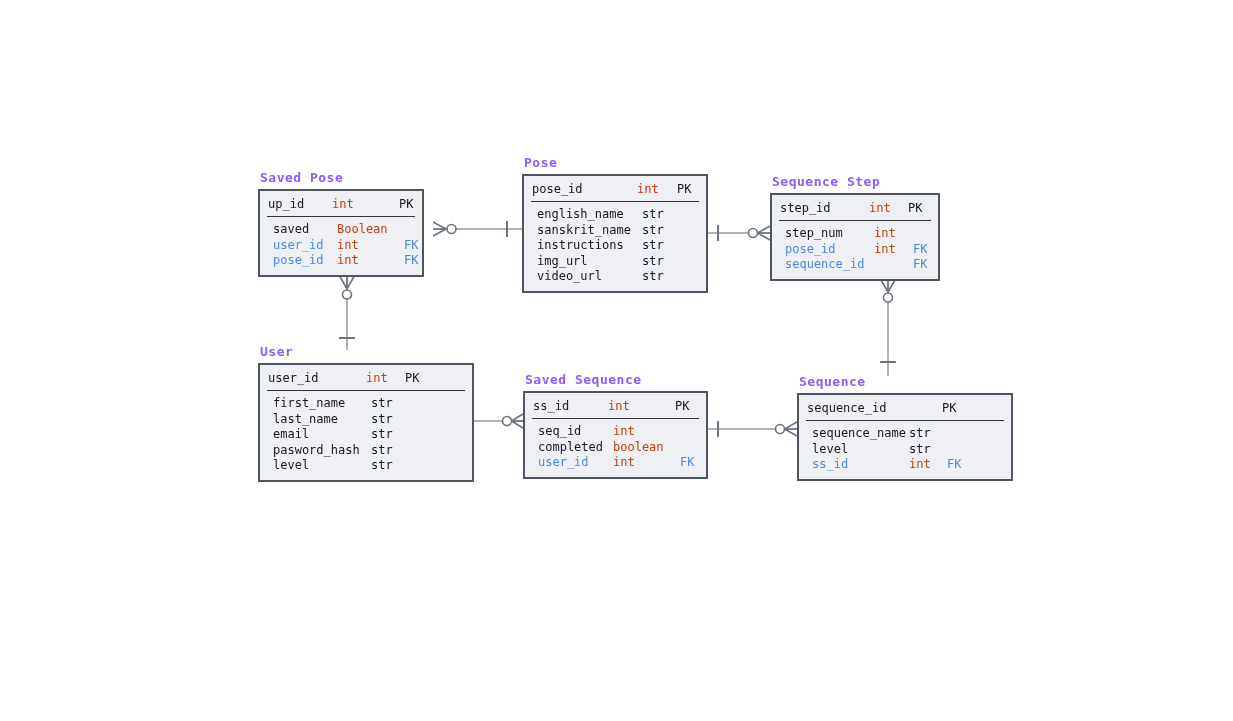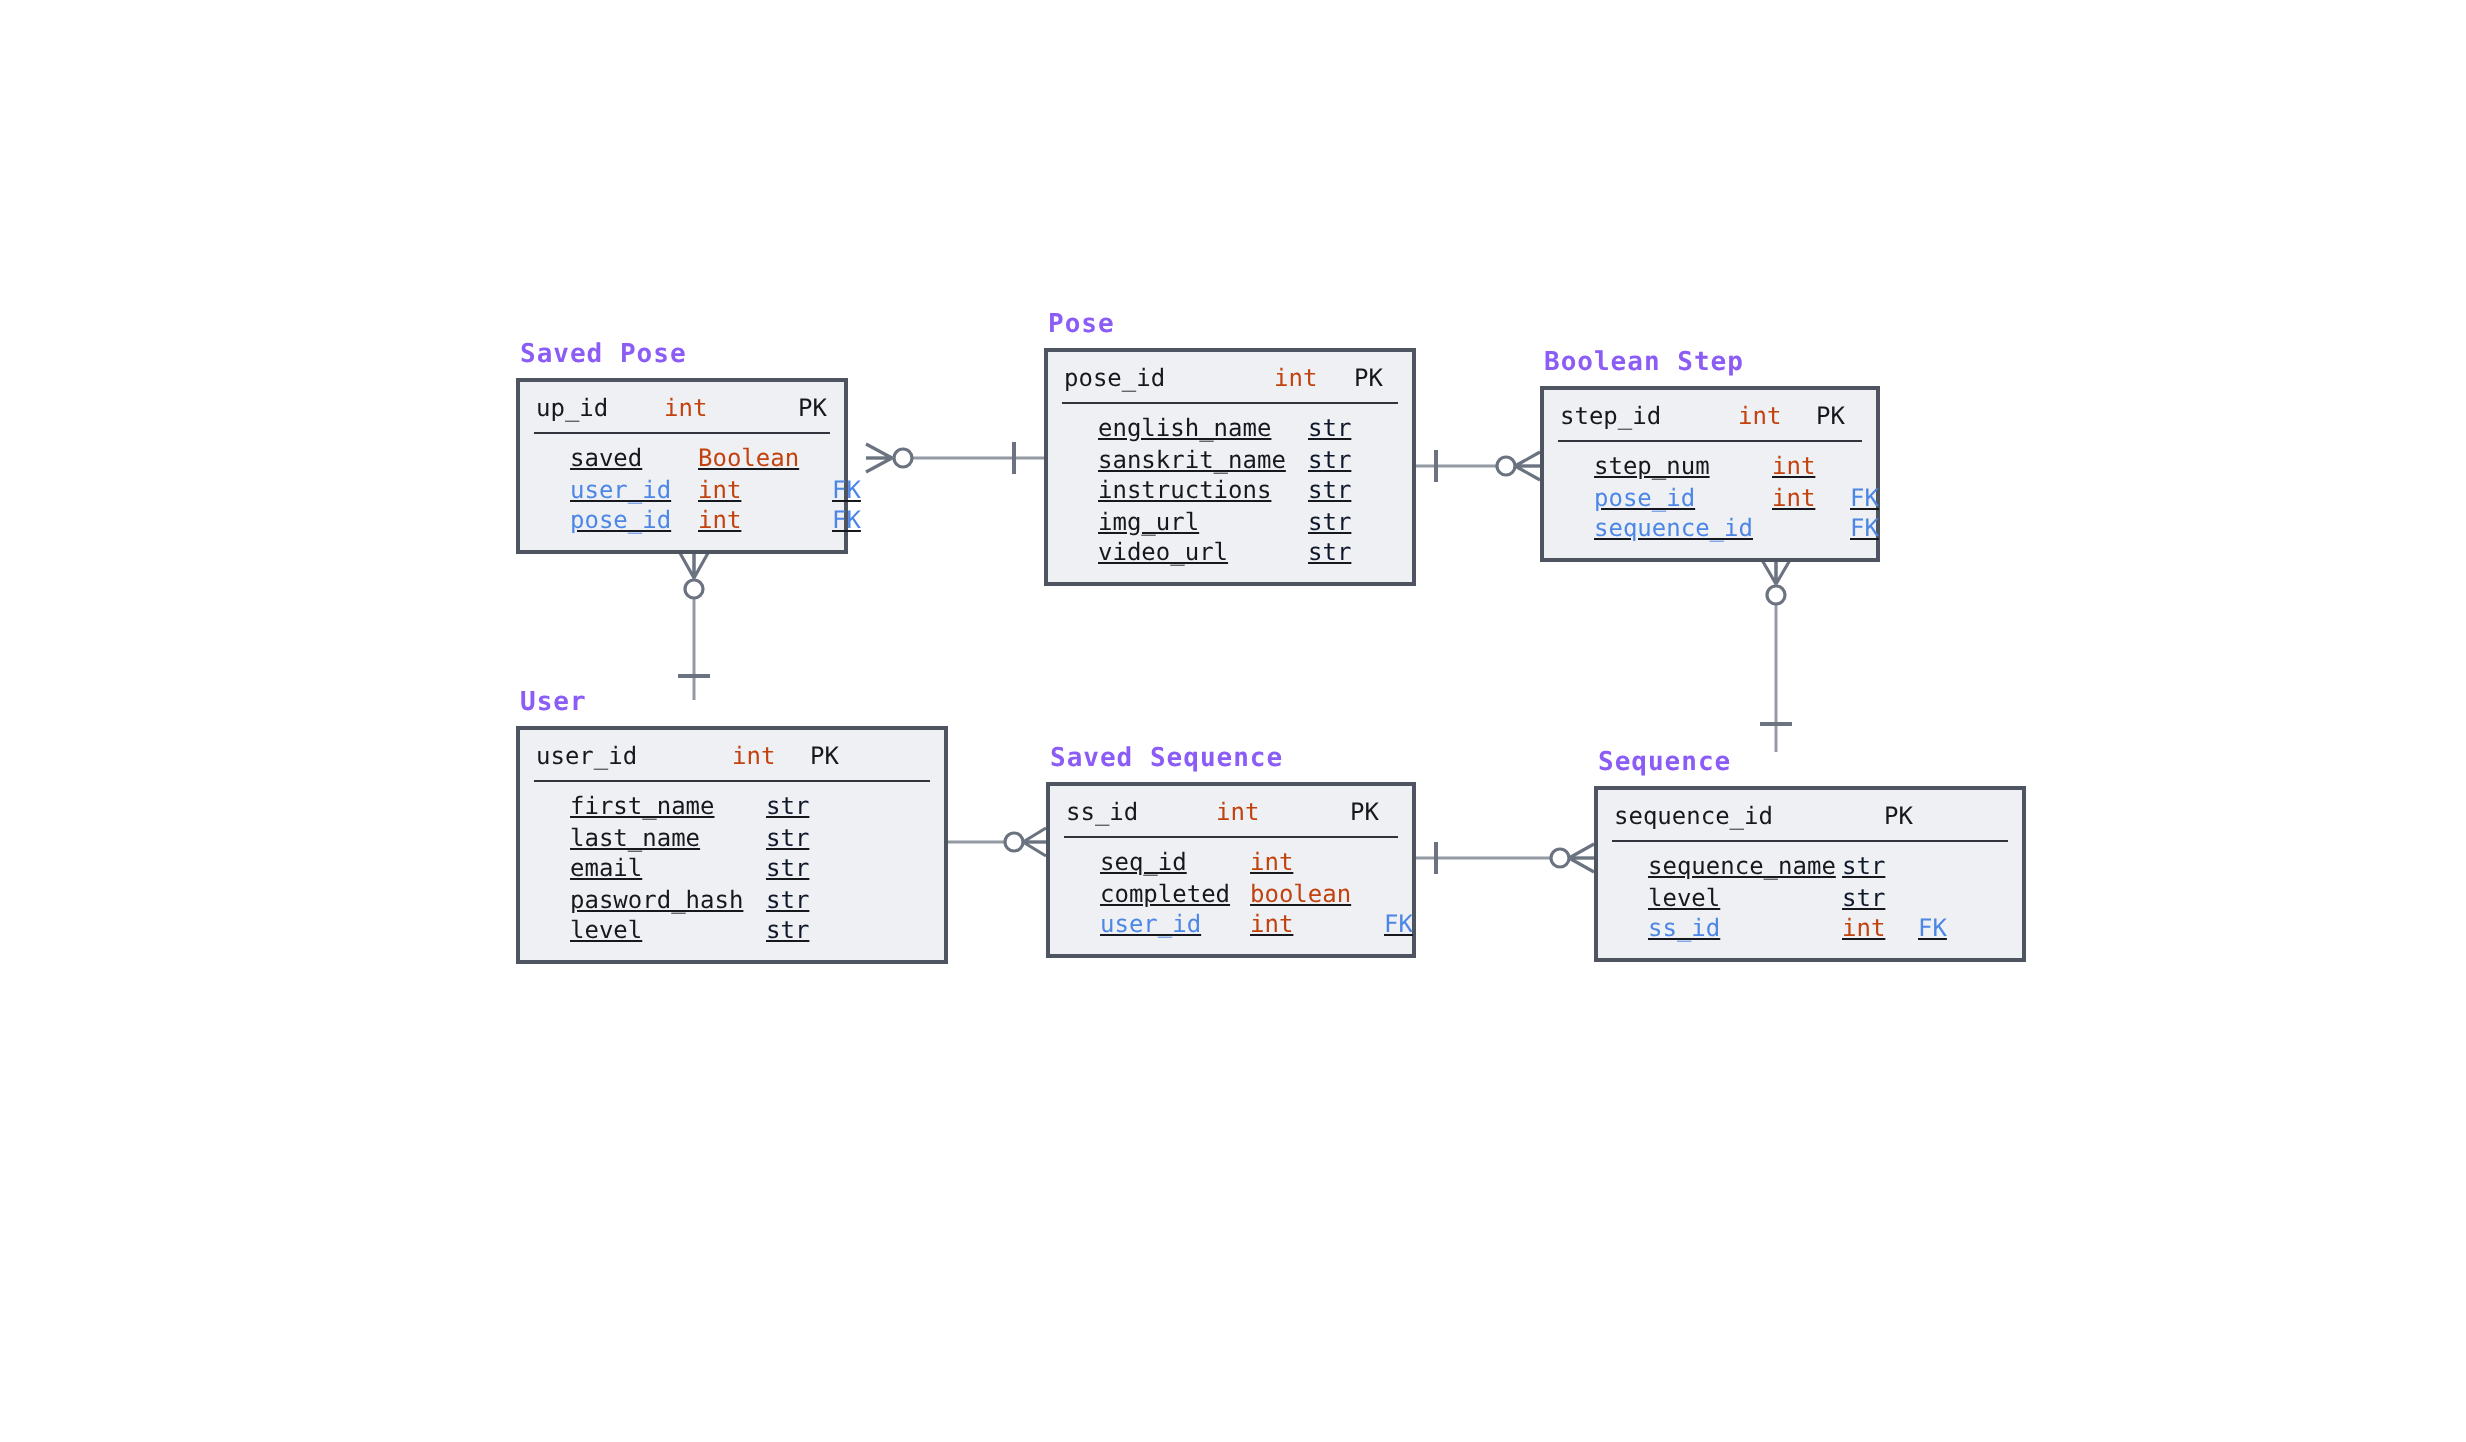--- a/index.html
+++ b/index.html
@@ -34,21 +34,21 @@
   }
   .hdr-row{
     display:grid;
     grid-template-columns:var(--cols);
     padding-left:8px;
     height:23px;line-height:23px;
     margin-top:2px;
     white-space:nowrap;
   }
   .sep{border-top:1.4px solid #31353b;margin:0 7px;}
-  .rows{padding:5px 17px 6px;text-decoration:underline;}
+  .rows{padding:5px 5px 6px;}
   .row{
     display:grid;
     grid-template-columns:var(--cols);
     padding-left:8px;
     height:15.5px;line-height:15.5px;
     white-space:nowrap;
   }
   .cell{overflow:visible;}
   .t-k{color:#16181d;}
   .t-green{color:#c2410c;}
@@ -163,21 +163,21 @@
       </div>
       <div class="row">
         <span class="cell t-k">video_url</span>
         <span class="cell t-red">str</span>
         <span class="cell t-k"></span>
       </div>
     </div>
   </div>
 
   <div class="entity" style="left:770px;top:193px;width:170px;--cols:89px 39px 1fr;">
-    <div class="entity-title">Boolean Step</div>
+    <div class="entity-title">Sequence Step</div>
     <div class="hdr-row">
       <span class="cell t-k">step_id</span>
       <span class="cell t-green">int</span>
       <span class="cell t-k">PK</span>
     </div>
     <div class="sep"></div>
     <div class="rows">
       <div class="row">
         <span class="cell t-k">step_num</span>
         <span class="cell t-green">int</span>

